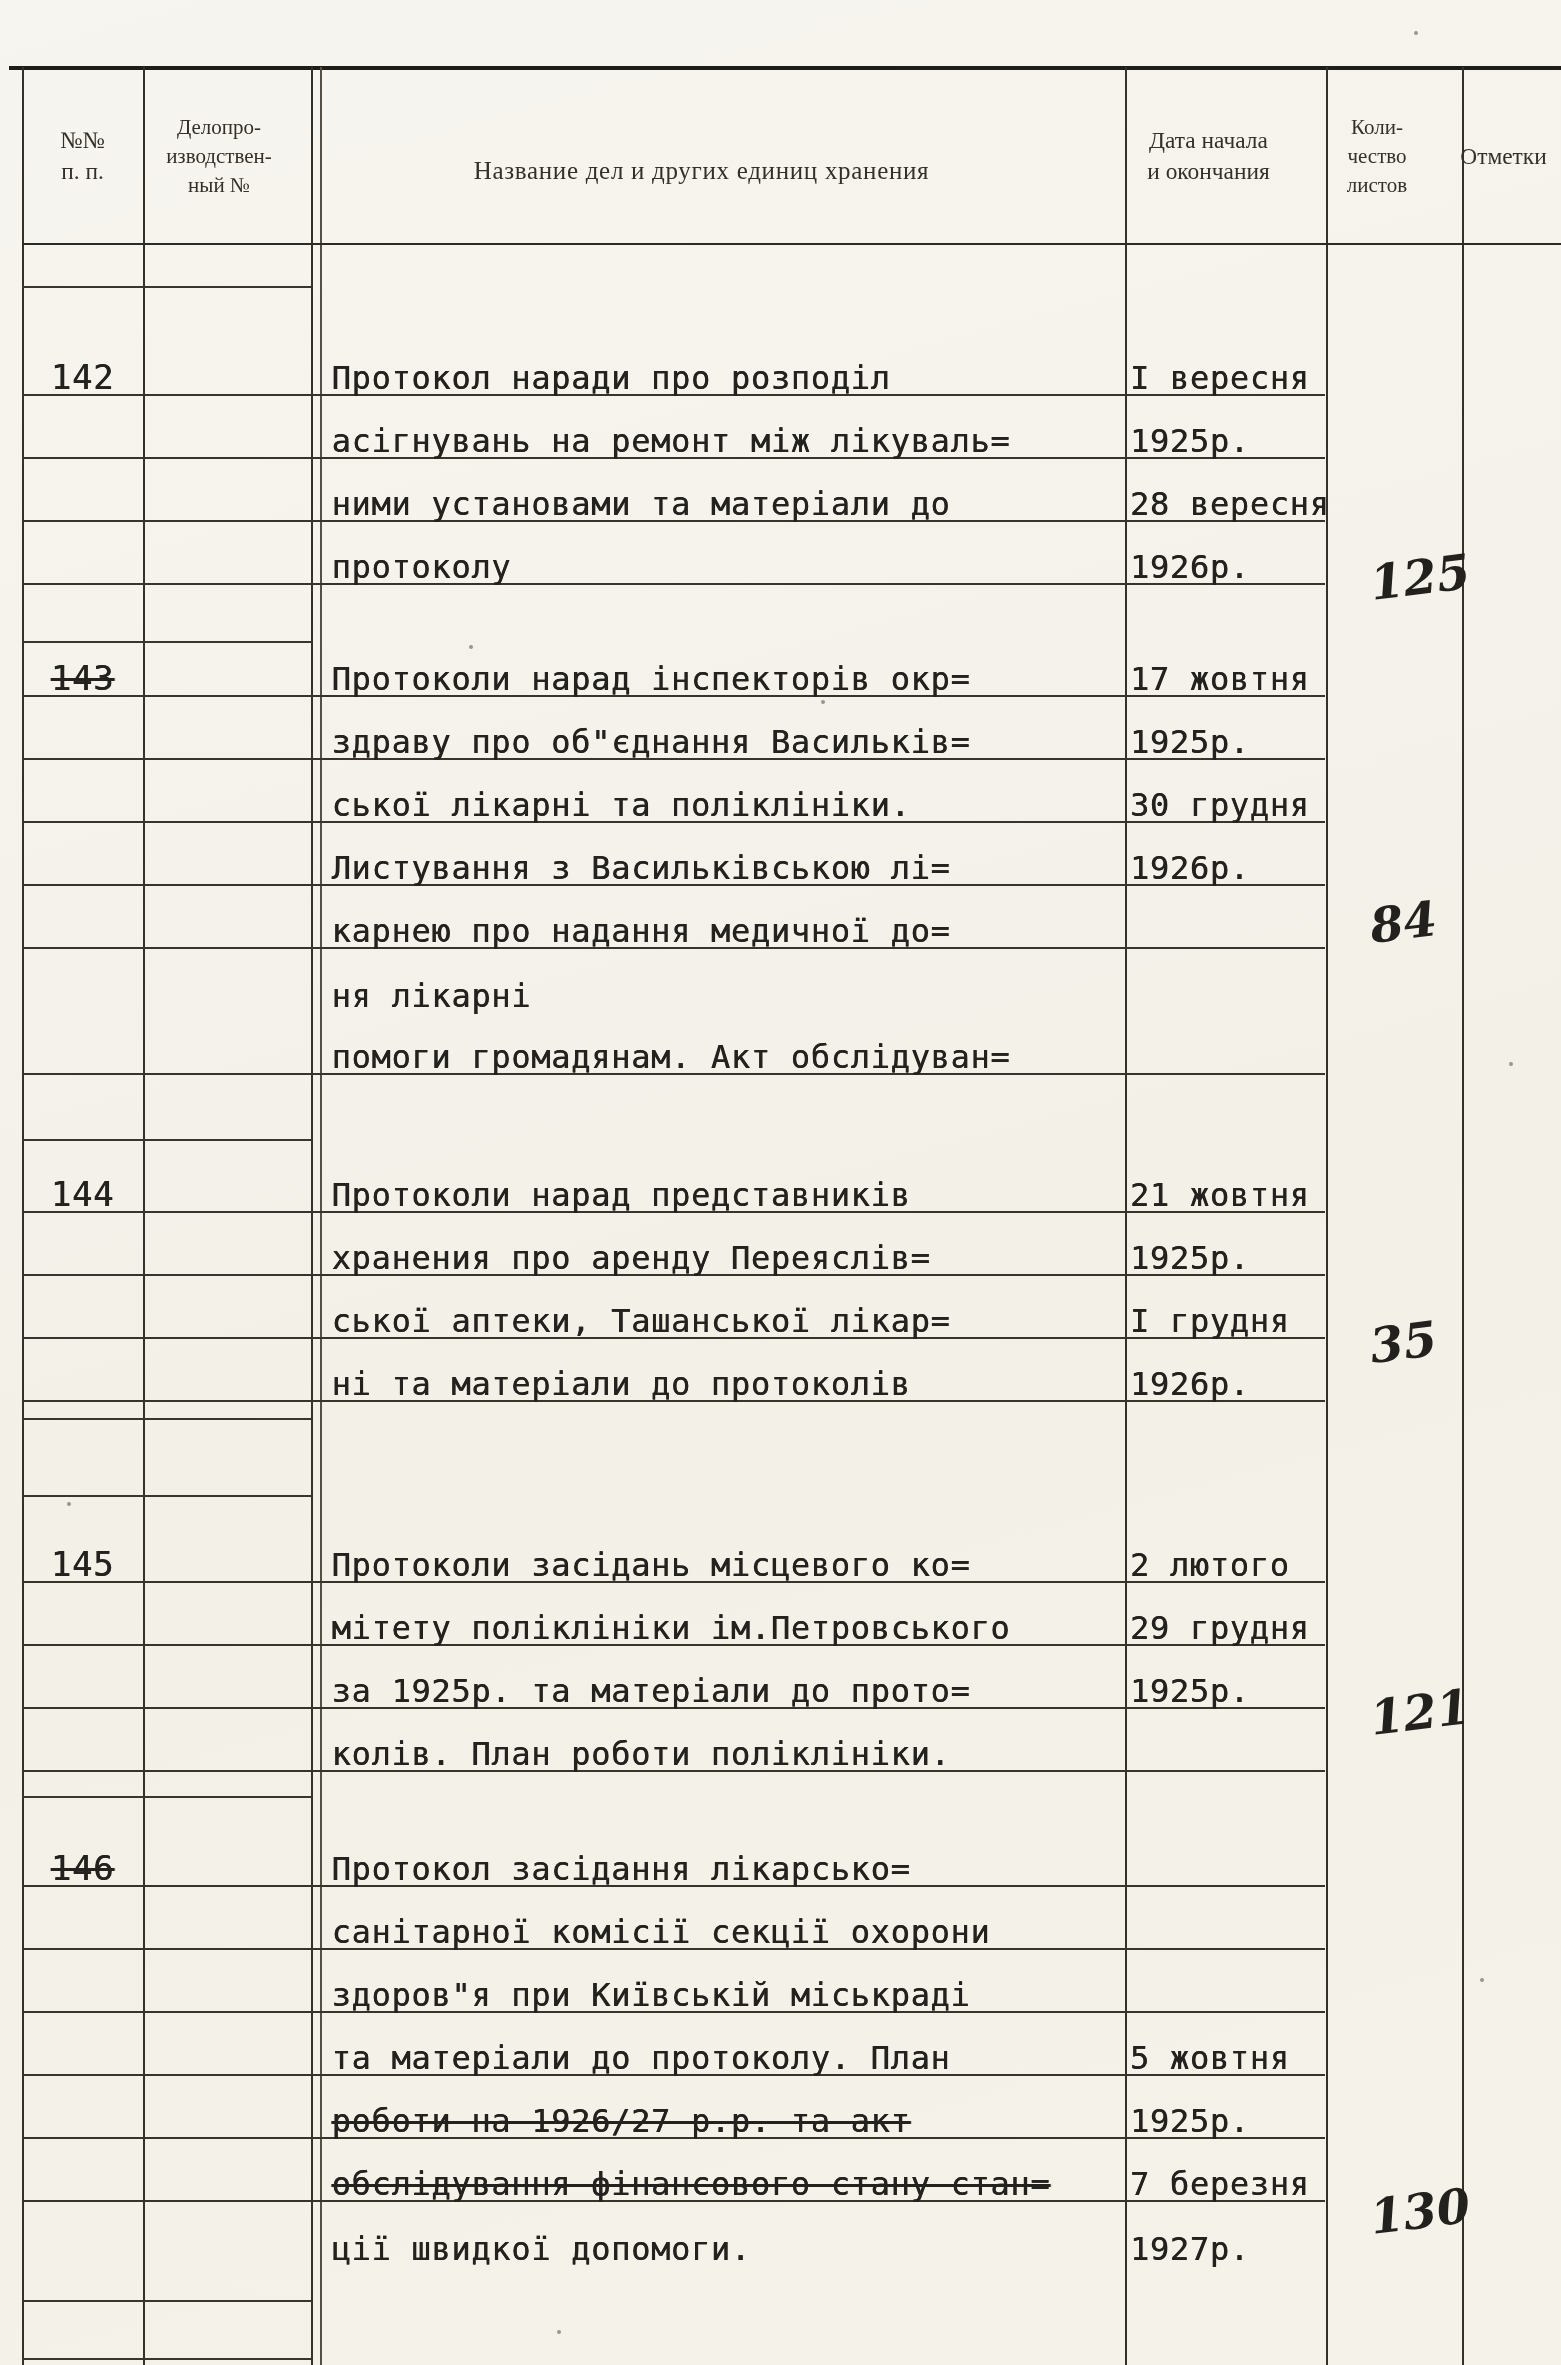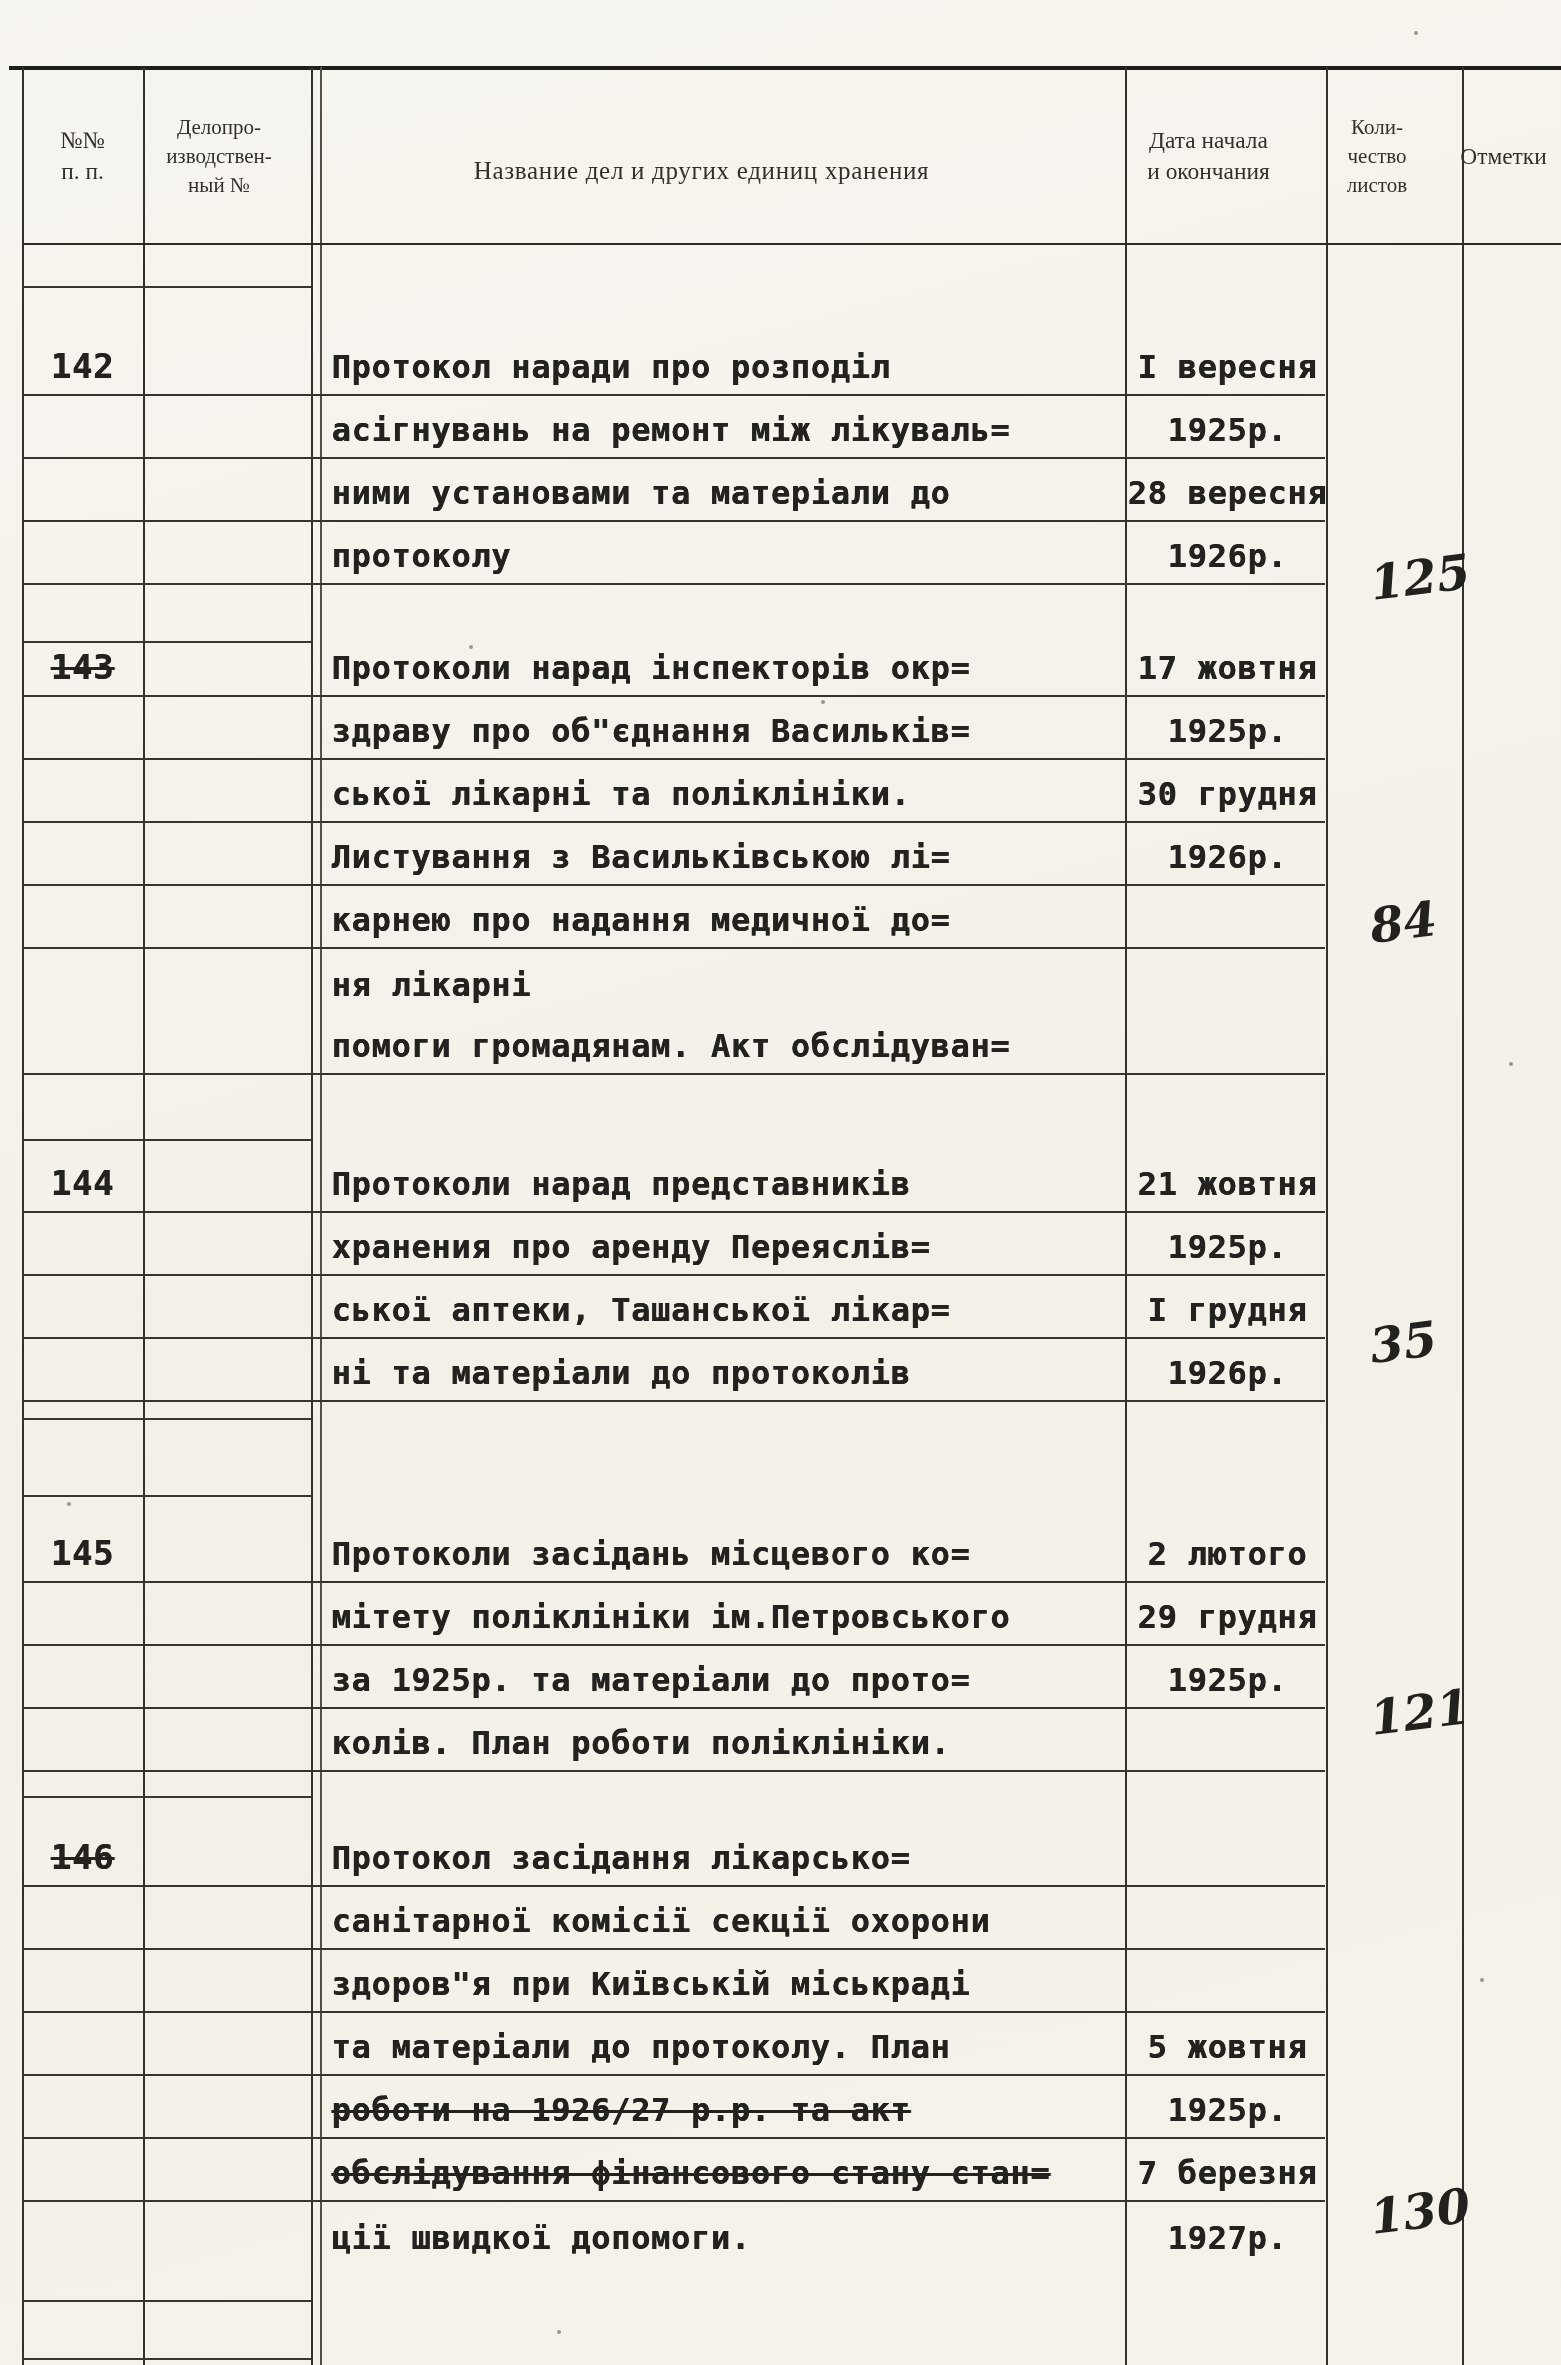--- a/index.html
+++ b/index.html
@@ -25,25 +25,25 @@
   .w1{width:121px} .w2{width:152px} .w3{width:813px} .w4{width:201px} .w5{width:136px} .w6{flex:1}
   .hc span { line-height:1.1; }
   .h-sm  { font-size:21px; }
   .h-md  { font-size:23.4px; }
   .h-ttl { font-size:25px; letter-spacing:0.7px;margin-top:29px; }
 
   
   .entry { position:absolute; left:22px; width:1540px; }
   .line  { display:flex; height:63px; }
   .c     { display:flex; align-items:flex-end; }
-  .c1{width:121px; justify-content:center;} .c2{width:168px;} .c3{width:813px;} .c4{width:201px;justify-content:center;}
+  .c1{width:121px; justify-content:center;} .c2{width:168px;} .c3{width:813px;} .c4{width:201px;}
   .ruled { border-bottom:2.2px solid #38342d; }
   .tw {
-    font-weight:700; font-size:32px; line-height:1; letter-spacing:0.7px;
-    color:#24221e; white-space:nowrap; padding-bottom:11px;
+    font-weight:400; font-size:32px; line-height:1; letter-spacing:0.7px;
+    color:#24221e; white-space:nowrap; padding-bottom:0;
     text-shadow:0.4px 0 0 #24221e;
   }
   .c3 .tw { padding-left:20.5px; }
   .c4 .tw { padding-left:5.9px; }
   .num { font-size:34px; }
   .struck { text-decoration:line-through; text-decoration-thickness:2.9px; }
   .sheets {
     position:absolute; left:1348px;
     font-family:"DejaVu Serif", serif; font-style:italic; font-weight:700;
     font-size:48px; color:#23211d; transform:rotate(-7deg); line-height:1;

